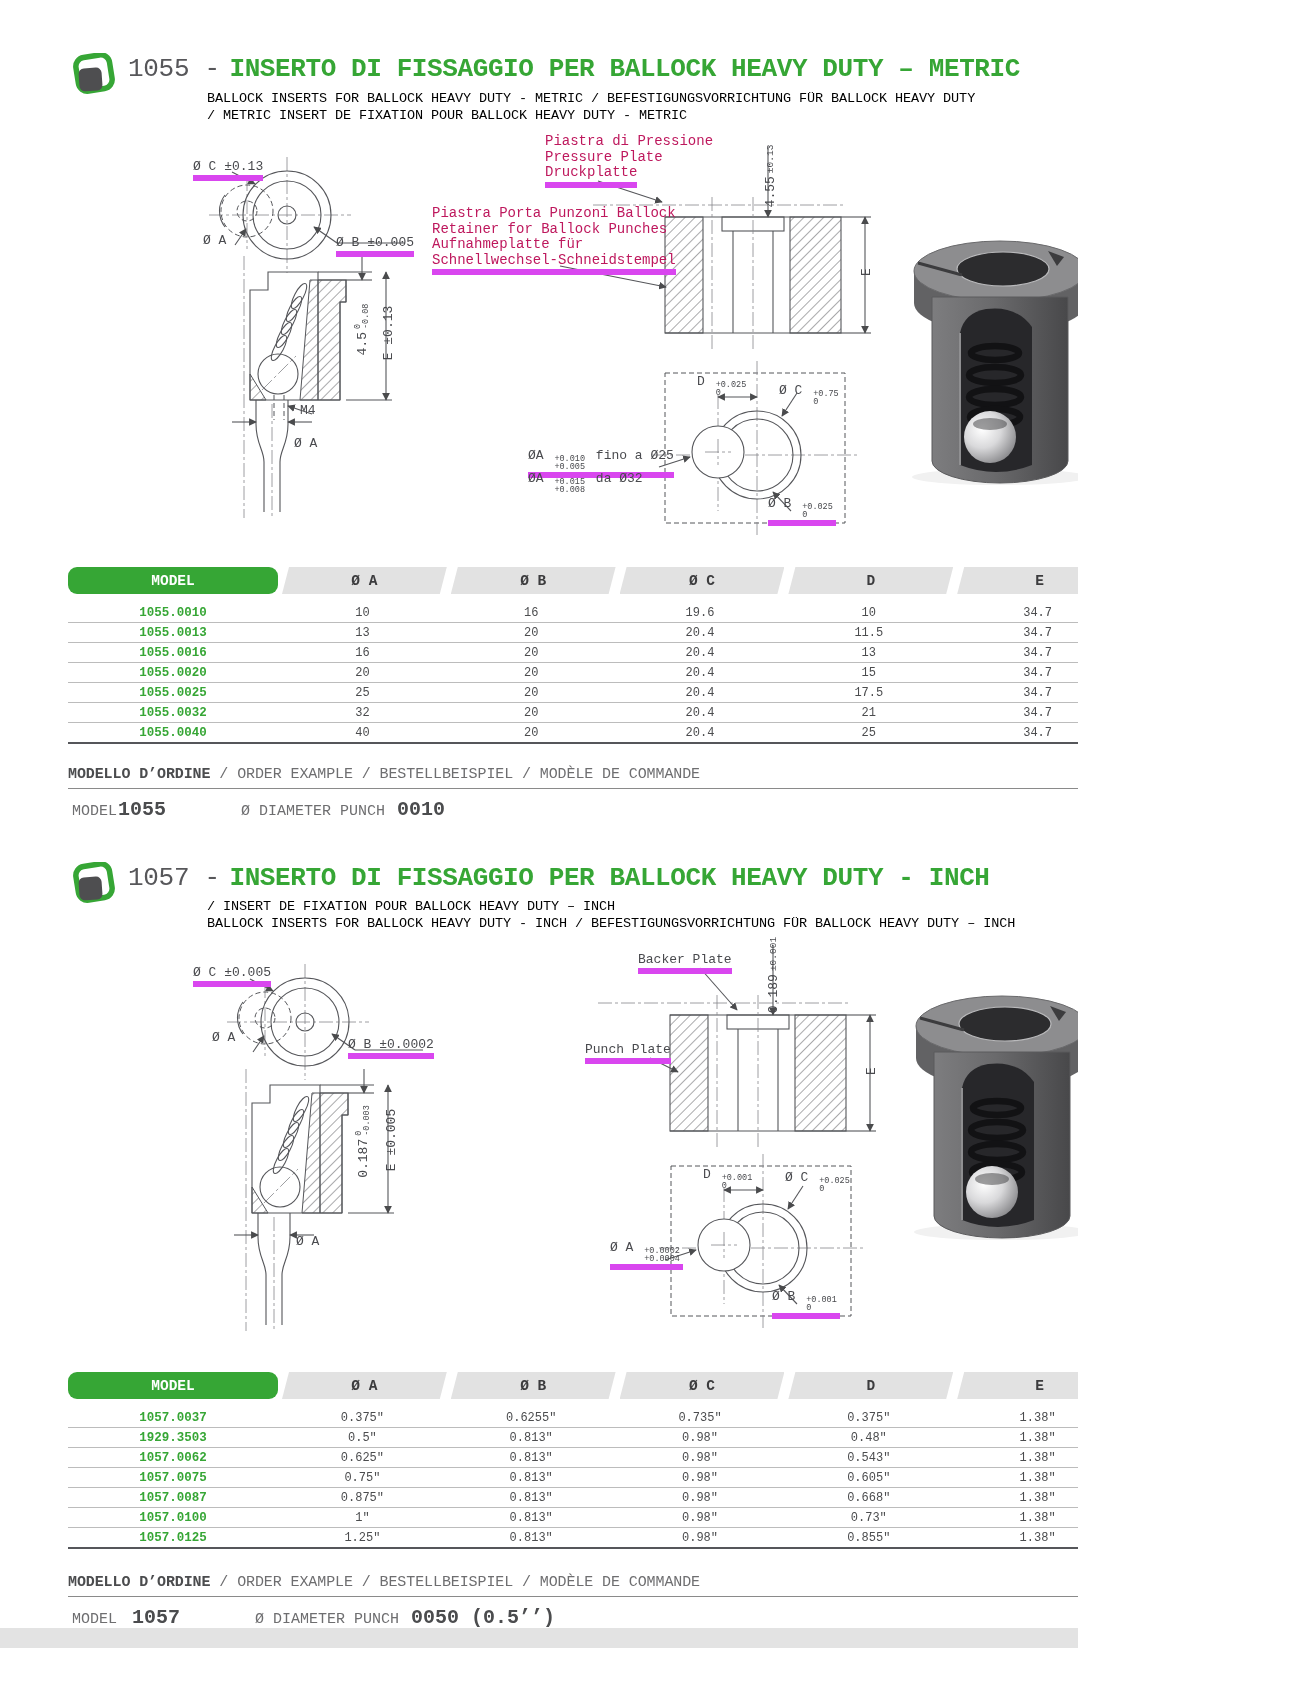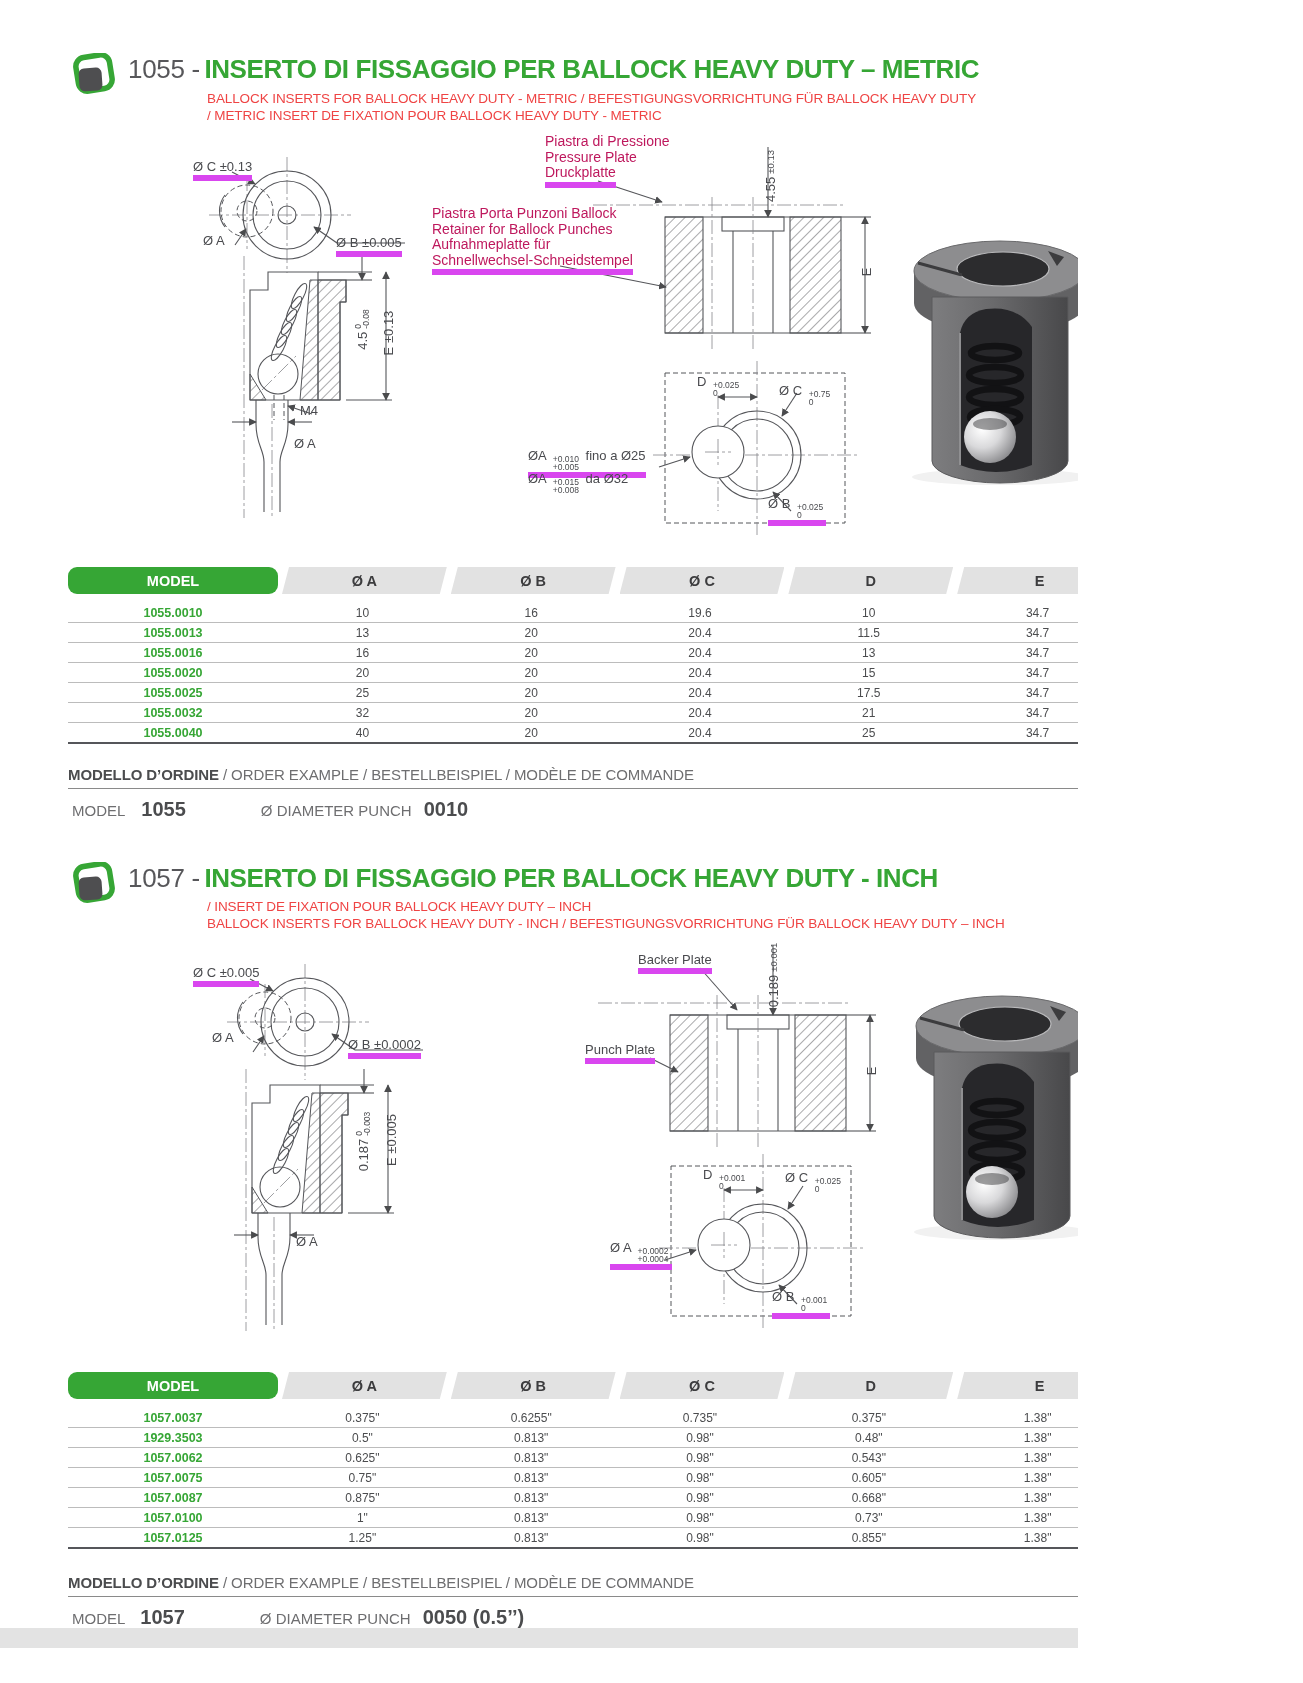--- a/index.html
+++ b/index.html
@@ -1,30 +1,30 @@
 <!DOCTYPE html>
 <html><head>
 <meta charset="utf-8">
 <style>
   html,body{margin:0;padding:0;background:#ffffff;}
   .page{position:relative;width:1078px;height:1683px;background:#fff;overflow:hidden;
-        font-family:Liberation Sans, sans-serif;color:#4b4c4e;}
+        font-family:Liberation Mono, monospace;color:#4b4c4e;}
   
   .sidebar{position:absolute;left:1247px;top:0;width:56px;height:1683px;background:#36a635;}
   .sidebar-label{position:absolute;top:848px;left:50%;transform:translate(-50%,-50%) rotate(-90deg);
         color:#fff;font-weight:bold;font-size:17px;letter-spacing:.6px;white-space:nowrap;}
   .sidebar-dash{position:absolute;top:936px;left:20px;width:16px;height:2.5px;background:#fff;}
   .sidebar-chapter{position:absolute;top:941px;left:0;width:56px;text-align:center;color:#fff;
         font-weight:bold;font-size:30px;}
   
   .sec-icon{position:absolute;width:46px;height:46px;}
   .sec-titlerow{position:absolute;white-space:nowrap;}
   .sec-code{font-size:26px;color:#57575a;letter-spacing:-.3px;}
   .sec-title{font-size:26px;font-weight:bold;color:#36a635;letter-spacing:-.4px;}
-  .sec-sub{position:absolute;font-size:13.5px;line-height:17px;color:#ef4444;letter-spacing:-.1px;white-space:nowrap;}
+  .sec-sub{position:absolute;font-size:13.5px;line-height:17px;color:#000000;letter-spacing:-.1px;white-space:nowrap;}
   
   .dsvg{position:absolute;}
   .ln{stroke:#55565a;stroke-width:1.1;fill:none;}
   .cl{stroke:#85868a;stroke-width:.8;fill:none;stroke-dasharray:14 3 3 3;}
   .dash{stroke:#55565a;stroke-width:1;fill:none;stroke-dasharray:5 3;}
   .dlab{position:absolute;font-size:13px;color:#494a4e;white-space:nowrap;}
   .rot{display:flex;align-items:center;justify-content:center;transform:rotate(-90deg);transform-origin:center;}
   .ul{border-bottom:6px solid #d946ef;padding-bottom:1px;}
   .tolstack{display:inline-flex;flex-direction:column;font-size:8.5px;line-height:8px;
         vertical-align:-2px;margin:0 3px;}
@@ -355,21 +355,21 @@
         </tbody>
     </table>
   </div>
 
   <div class="order" style="top:766px">
     <div class="order-head">
       <strong>MODELLO D’ORDINE</strong><span> / ORDER EXAMPLE / BESTELLBEISPIEL / MODÈLE DE COMMANDE</span>
     </div>
     <div class="order-row">
       <span style="margin-left:4px">MODEL</span>
-      <span class="ov" style="margin-left:16px">1055</span>
+      <span class="ov" style="margin-left:1px">1055</span>
       <span style="margin-left:75px">Ø DIAMETER PUNCH</span>
       <span class="ov" style="margin-left:12px">0010</span>
     </div>
   </div>
 
   <svg class="sec-icon" style="left:70px;top:862px" viewBox="0 0 46 46">
       <use href="#brandicon"></use>
     </svg>
   <div class="sec-titlerow" style="left:128px;top:863px">
     <span class="sec-code">1057 -</span>

